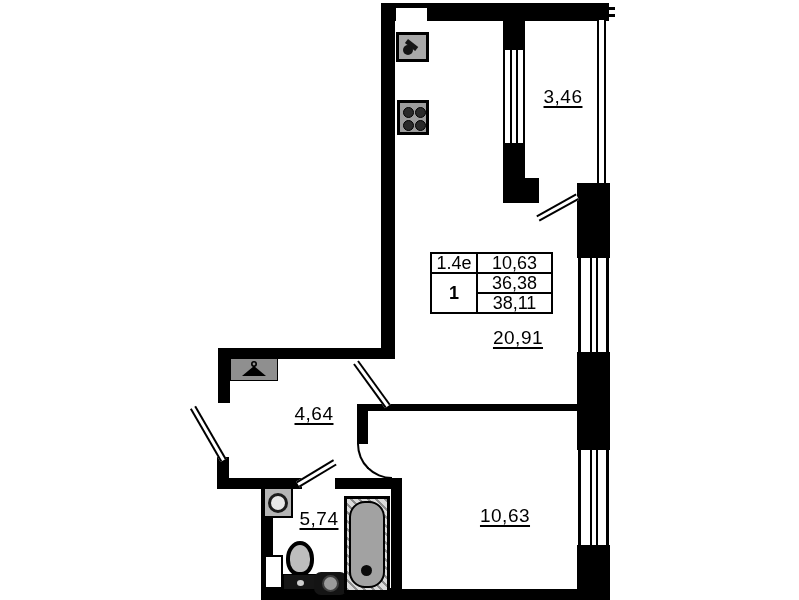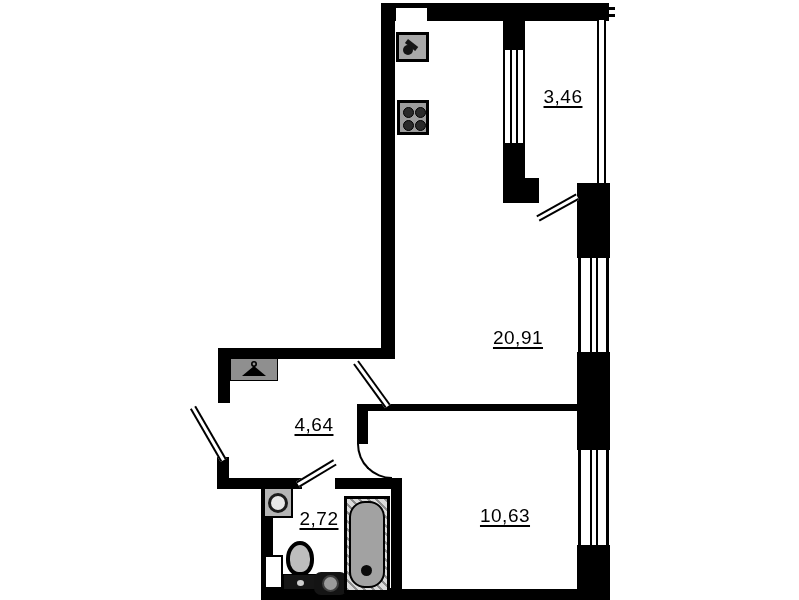--- a/index.html
+++ b/index.html
@@ -134,18 +134,33 @@
   </div>
   <div class="fixture bathtub">
     <div class="tub-inner">
       <div class="tub-drain"></div>
     </div>
   </div>
   <div class="niche"></div>
 
   <div class="area-label" style="left:531px;top:86px;">3,46</div>
   <div class="area-label" style="left:486px;top:327px;">20,91</div>
-  <div class="area-label" style="left:282px;top:403px;margin-top:11px;">4,64</div>
-  <div class="area-label" style="left:287px;top:508px;">2,72</div>
+  <div class="area-label" style="left:282px;top:403px;">4,64</div>
+  <div class="area-label" style="left:287px;top:508px;">5,74</div>
   <div class="area-label" style="left:473px;top:505px;">10,63</div>
 
+  <table class="info-table">
+    <tbody>
+        <tr>
+      <td class="cell-type">1.4е</td>
+      <td class="cell-val">10,63</td>
+    </tr>
+    <tr>
+      <td class="cell-type cell-rooms" rowspan="2">1</td>
+      <td class="cell-val">36,38</td>
+    </tr>
+    <tr>
+      <td class="cell-val">38,11</td>
+    </tr>
+  </tbody>
+    </table>
 
 </div>
 
 </body></html>

